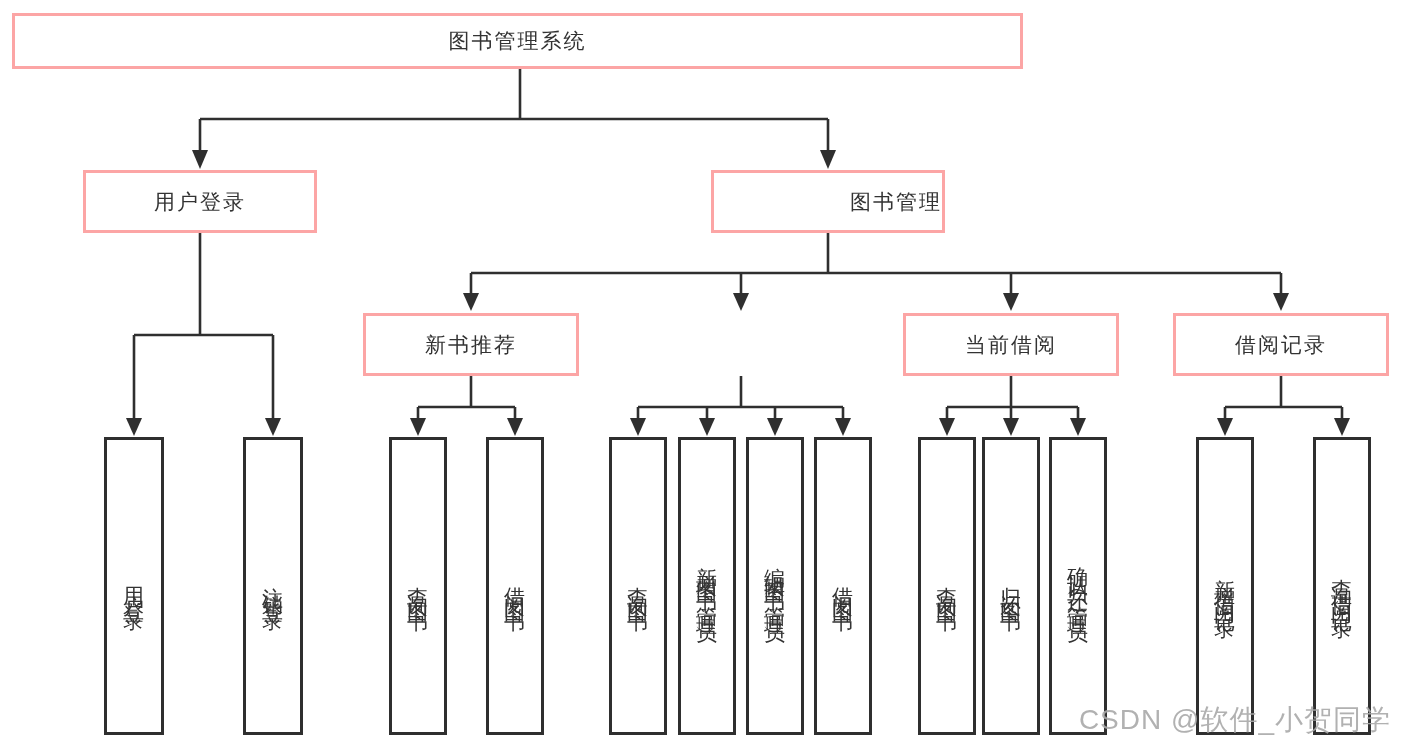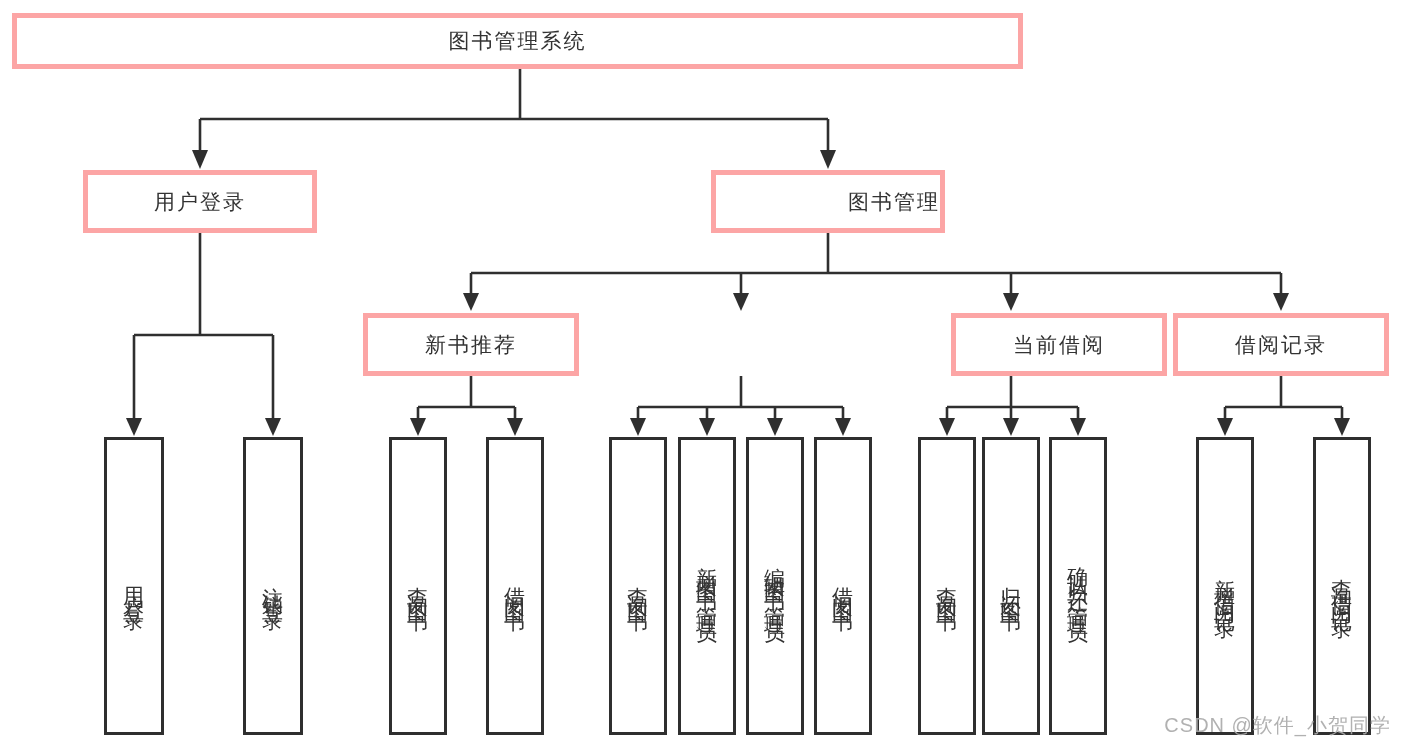--- a/index.html
+++ b/index.html
@@ -2,36 +2,36 @@
 <html><head>
 <meta charset="utf-8">
 <style>
   html,body{margin:0;padding:0;background:#ffffff;}
   .canvas{
     position:relative;width:1405px;height:747px;background:#ffffff;
     font-family:"Liberation Sans","DejaVu Sans",sans-serif;overflow:hidden;
   }
   .wires{position:absolute;left:0;top:0;z-index:1;}
   .node{
-    position:absolute;z-index:2;background:#ffffff;border:5px solid #fca5a5;
+    position:absolute;z-index:2;background:#ffffff;border:3px solid #fca5a5;
     display:flex;align-items:center;justify-content:center;
     font-size:21px;color:#333333;letter-spacing:2px;box-sizing:border-box;
   }
   .leaf{
     position:absolute;z-index:2;background:#ffffff;border:3px solid #2f2f2f;
     display:flex;align-items:center;justify-content:center;box-sizing:border-box;
   }
   .leaf span{
     writing-mode:vertical-rl;text-orientation:mixed;
     font-size:21px;color:#333333;letter-spacing:8px;line-height:1;
     white-space:nowrap;
   }
   .watermark{
     position:absolute;right:14px;bottom:8px;z-index:3;
-    font-size:20px;color:#a9a9a9;letter-spacing:1px;opacity:0.9;text-align:center;
+    font-size:28px;color:#a9a9a9;letter-spacing:1px;opacity:0.9;text-align:center;
   }
 </style>
 </head>
 <body>
 
 <div class="canvas">
 
   <svg class="wires" width="1405" height="747" viewBox="0 0 1405 747">
     <g stroke="#2f2f2f" stroke-width="2.6" fill="none">
 
@@ -108,21 +108,21 @@
   <div class="node" style="left:83px;top:170px;width:234px;height:63px;">
     <span>用户登录</span>
   </div>
   <div class="node" style="left:711px;top:170px;width:234px;height:63px;justify-content:flex-end;">
     <span>图书管理</span>
   </div>
 
   <div class="node" style="left:363px;top:313px;width:216px;height:63px;">
     <span>新书推荐</span>
   </div>
-  <div class="node" style="left:903px;top:313px;width:216px;height:63px;margin-left:48px;">
+  <div class="node" style="left:903px;top:313px;width:216px;height:63px;">
     <span>当前借阅</span>
   </div>
   <div class="node" style="left:1173px;top:313px;width:216px;height:63px;">
     <span>借阅记录</span>
   </div>
 
   <div class="leaf" style="left:104px;top:437px;width:60px;height:298px;">
     <span>用户登录</span>
   </div>
   <div class="leaf" style="left:243px;top:437px;width:60px;height:298px;">

